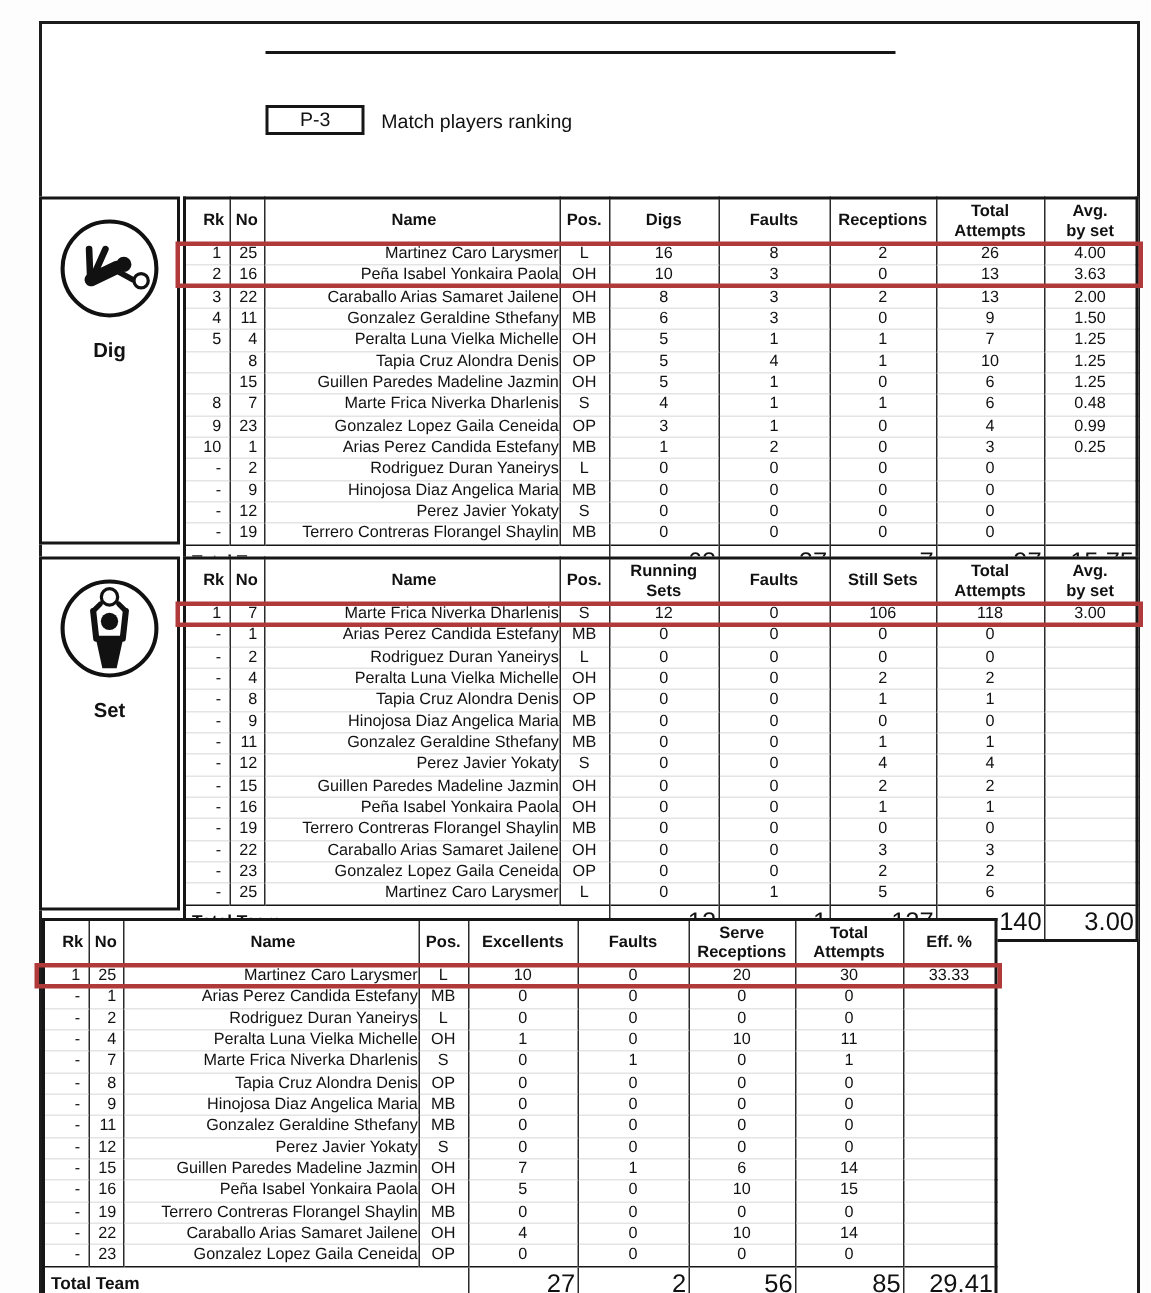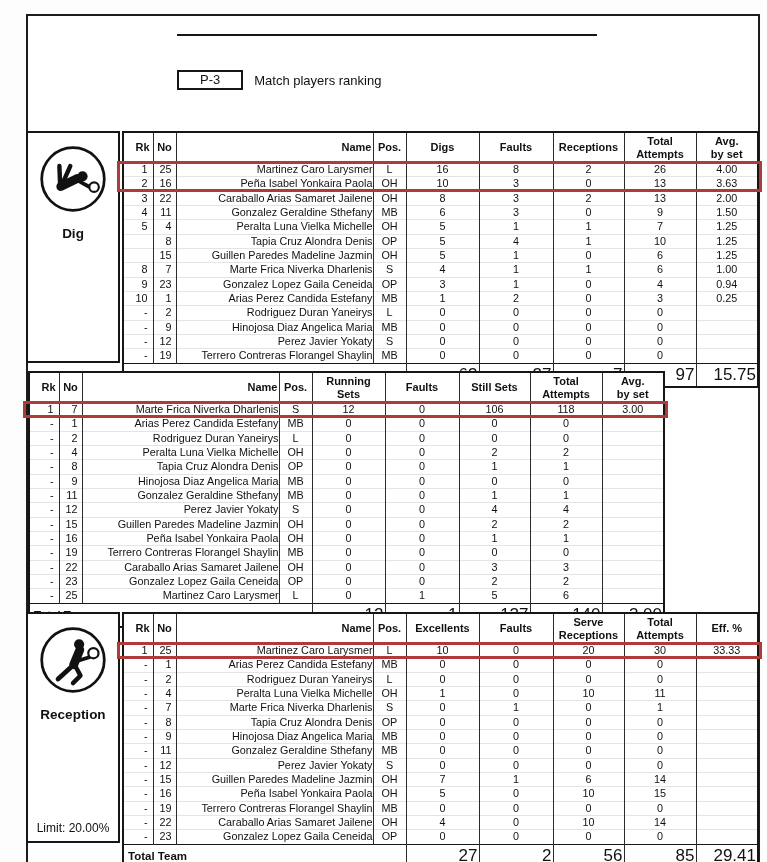--- a/index.html
+++ b/index.html
@@ -35,21 +35,21 @@
     border-collapse:collapse;table-layout:fixed;width:635px;background:#fff;
     border:2px solid #161616;
     padding-left:16px;
   }
   th,td{border-left:1px solid #2a2a2a;border-right:1px solid #2a2a2a;overflow:hidden;white-space:nowrap;}
   thead th{
     font-size:11px;font-weight:bold;height:29px;vertical-align:middle;text-align:center;
     line-height:1.15;border-bottom:1.5px solid #161616;white-space:pre-line;padding:0 1px;
   }
   thead th:nth-child(1){text-align:right;padding-right:3px;}
-  thead th:nth-child(3){text-align:right;padding-left:4px;}
+  thead th:nth-child(3){text-align:center;padding-left:4px;}
   tbody td{font-size:10.8px;height:13.35px;padding:0;line-height:1.05;text-align:center;}
   tbody tr{border-bottom:1px solid #e4e4e4;}
   tbody td:nth-child(1){text-align:right;padding-right:5px;}
   tbody td:nth-child(2){text-align:right;padding-right:4px;}
   tbody td:nth-child(3){text-align:right;padding-left:5px;}
   tfoot td{font-size:17px;height:14px;border-top:1.5px solid #161616;text-align:right;}
   tfoot .total-label{font-size:11.5px;font-weight:bold;text-align:left;padding-left:4px;}
   .hl-box{
     position:absolute;left:-5px;width:645px;border:3px solid var(--hl,#b03a3a);
     box-sizing:border-box;pointer-events:none;
@@ -190,32 +190,32 @@
           </tr>
           <tr>
             <td>8</td>
             <td>7</td>
             <td>Marte Frica Niverka Dharlenis</td>
             <td>S</td>
             <td>4</td>
             <td>1</td>
             <td>1</td>
             <td>6</td>
-            <td>1.00</td>
+            <td>0.48</td>
           </tr>
           <tr>
             <td>9</td>
             <td>23</td>
             <td>Gonzalez Lopez Gaila Ceneida</td>
             <td>OP</td>
             <td>3</td>
             <td>1</td>
             <td>0</td>
             <td>4</td>
-            <td>0.94</td>
+            <td>0.99</td>
           </tr>
           <tr>
             <td>10</td>
             <td>1</td>
             <td>Arias Perez Candida Estefany</td>
             <td>MB</td>
             <td>1</td>
             <td>2</td>
             <td>0</td>
             <td>3</td>
@@ -275,253 +275,254 @@
             <td>97</td>
             <td>15.75</td>
           </tr>
         </tfoot>
     </table>
     <div class="hl-box" style="top: 29.5px; height: 31.2px;"></div>
   </div>
 </div>
 
 <div class="section sec-set">
-  <div class="table-wrap">
-    <table>
-      <colgroup>
-          <col style="width:30px">
-          <col style="width:23px">
-          <col style="width:197px">
-          <col style="width:33px">
-          <col style="width:73px">
-          <col style="width:74px">
-          <col style="width:71px">
-          <col style="width:72px">
-          <col style="width:62px">
-        </colgroup>
-      <thead>
-          <tr>
-            <th>Rk</th>
-            <th>No</th>
-            <th>Name</th>
-            <th>Pos.</th>
-            <th>Running
-Sets</th>
-            <th>Faults</th>
-            <th>Still Sets</th>
-            <th>Total
-Attempts</th>
-            <th>Avg.
-by set</th>
-          </tr>
-        </thead>
-      <tbody>
-          <tr>
-            <td>1</td>
-            <td>7</td>
-            <td>Marte Frica Niverka Dharlenis</td>
-            <td>S</td>
-            <td>12</td>
-            <td>0</td>
-            <td>106</td>
-            <td>118</td>
-            <td>3.00</td>
-          </tr>
-          <tr>
-            <td>-</td>
-            <td>1</td>
-            <td>Arias Perez Candida Estefany</td>
-            <td>MB</td>
-            <td>0</td>
-            <td>0</td>
-            <td>0</td>
-            <td>0</td>
-            <td></td>
-          </tr>
-          <tr>
-            <td>-</td>
-            <td>2</td>
-            <td>Rodriguez Duran Yaneirys</td>
-            <td>L</td>
-            <td>0</td>
-            <td>0</td>
-            <td>0</td>
-            <td>0</td>
-            <td></td>
-          </tr>
-          <tr>
-            <td>-</td>
-            <td>4</td>
-            <td>Peralta Luna Vielka Michelle</td>
-            <td>OH</td>
-            <td>0</td>
-            <td>0</td>
-            <td>2</td>
-            <td>2</td>
-            <td></td>
-          </tr>
-          <tr>
-            <td>-</td>
-            <td>8</td>
-            <td>Tapia Cruz Alondra Denis</td>
-            <td>OP</td>
-            <td>0</td>
-            <td>0</td>
-            <td>1</td>
-            <td>1</td>
-            <td></td>
-          </tr>
-          <tr>
-            <td>-</td>
-            <td>9</td>
-            <td>Hinojosa Diaz Angelica Maria</td>
-            <td>MB</td>
-            <td>0</td>
-            <td>0</td>
-            <td>0</td>
-            <td>0</td>
-            <td></td>
-          </tr>
-          <tr>
-            <td>-</td>
-            <td>11</td>
-            <td>Gonzalez Geraldine Sthefany</td>
-            <td>MB</td>
-            <td>0</td>
-            <td>0</td>
-            <td>1</td>
-            <td>1</td>
-            <td></td>
-          </tr>
-          <tr>
-            <td>-</td>
-            <td>12</td>
-            <td>Perez Javier Yokaty</td>
-            <td>S</td>
-            <td>0</td>
-            <td>0</td>
-            <td>4</td>
-            <td>4</td>
-            <td></td>
-          </tr>
-          <tr>
-            <td>-</td>
-            <td>15</td>
-            <td>Guillen Paredes Madeline Jazmin</td>
-            <td>OH</td>
-            <td>0</td>
-            <td>0</td>
-            <td>2</td>
-            <td>2</td>
-            <td></td>
-          </tr>
-          <tr>
-            <td>-</td>
-            <td>16</td>
-            <td>Peña Isabel Yonkaira Paola</td>
-            <td>OH</td>
-            <td>0</td>
-            <td>0</td>
-            <td>1</td>
-            <td>1</td>
-            <td></td>
-          </tr>
-          <tr>
-            <td>-</td>
-            <td>19</td>
-            <td>Terrero Contreras Florangel Shaylin</td>
-            <td>MB</td>
-            <td>0</td>
-            <td>0</td>
-            <td>0</td>
-            <td>0</td>
-            <td></td>
-          </tr>
-          <tr>
-            <td>-</td>
-            <td>22</td>
-            <td>Caraballo Arias Samaret Jailene</td>
-            <td>OH</td>
-            <td>0</td>
-            <td>0</td>
-            <td>3</td>
-            <td>3</td>
-            <td></td>
-          </tr>
-          <tr>
-            <td>-</td>
-            <td>23</td>
-            <td>Gonzalez Lopez Gaila Ceneida</td>
-            <td>OP</td>
-            <td>0</td>
-            <td>0</td>
-            <td>2</td>
-            <td>2</td>
-            <td></td>
-          </tr>
-          <tr>
-            <td>-</td>
-            <td>25</td>
-            <td>Martinez Caro Larysmer</td>
-            <td>L</td>
-            <td>0</td>
-            <td>1</td>
-            <td>5</td>
-            <td>6</td>
-            <td></td>
-          </tr>
-        </tbody>
-      <tfoot>
-          <tr>
-            <td colspan="4" class="total-label">Total Team</td>
-            <td>12</td>
-            <td>1</td>
-            <td>127</td>
-            <td>140</td>
-            <td>3.00</td>
-          </tr>
-        </tfoot>
-    </table>
-    <div class="hl-box" style="top: 29.5px; height: 17.85px;"></div>
-  </div>
-</div>
-
-<div class="section sec-rec">
   <div class="icon-panel">
     <svg viewBox="0 0 100 100">
       <circle cx="50" cy="50" r="46" fill="#fff" stroke="#111" stroke-width="4"></circle>
-      <line x1="51" y1="57" x2="28" y2="78" stroke="#111" stroke-width="7" stroke-linecap="round"></line>
-      <path d="M53,58 L61,73 L50,84" fill="none" stroke="#111" stroke-width="6.5" stroke-linecap="round" stroke-linejoin="round"></path>
-      <line x1="51" y1="57" x2="60" y2="35" stroke="#111" stroke-width="13" stroke-linecap="round"></line>
-      <line x1="54" y1="52" x2="74" y2="46" stroke="#111" stroke-width="5.5" stroke-linecap="round"></line>
-      <circle cx="59" cy="27" r="7.5" fill="#111"></circle>
-      <circle cx="80" cy="40" r="7.5" fill="#fff" stroke="#111" stroke-width="3.2"></circle>
+      <circle cx="50" cy="19" r="8" fill="#fff" stroke="#111" stroke-width="3.2"></circle>
+      <line x1="37" y1="60" x2="34" y2="33" stroke="#111" stroke-width="6" stroke-linecap="round"></line>
+      <line x1="34" y1="33" x2="41" y2="26" stroke="#111" stroke-width="5" stroke-linecap="round"></line>
+      <line x1="63" y1="60" x2="66" y2="33" stroke="#111" stroke-width="6" stroke-linecap="round"></line>
+      <line x1="66" y1="33" x2="59" y2="26" stroke="#111" stroke-width="5" stroke-linecap="round"></line>
+      <circle cx="50" cy="43" r="8.5" fill="#111"></circle>
+      <path d="M36,57 L64,57 L57,89 L43,89 Z" fill="#111"></path>
     </svg>
-    <div class="skill-label">Reception</div>
-    <div class="panel-footnote">Limit: 20.00%</div>
+    <div class="skill-label">Set</div>
+    <div class="panel-footnote"></div>
   </div>
   <div class="table-wrap">
     <table>
       <colgroup>
           <col style="width:30px">
           <col style="width:23px">
           <col style="width:197px">
           <col style="width:33px">
           <col style="width:73px">
           <col style="width:74px">
           <col style="width:71px">
           <col style="width:72px">
           <col style="width:62px">
         </colgroup>
       <thead>
           <tr>
             <th>Rk</th>
             <th>No</th>
             <th>Name</th>
             <th>Pos.</th>
+            <th>Running
+Sets</th>
+            <th>Faults</th>
+            <th>Still Sets</th>
+            <th>Total
+Attempts</th>
+            <th>Avg.
+by set</th>
+          </tr>
+        </thead>
+      <tbody>
+          <tr>
+            <td>1</td>
+            <td>7</td>
+            <td>Marte Frica Niverka Dharlenis</td>
+            <td>S</td>
+            <td>12</td>
+            <td>0</td>
+            <td>106</td>
+            <td>118</td>
+            <td>3.00</td>
+          </tr>
+          <tr>
+            <td>-</td>
+            <td>1</td>
+            <td>Arias Perez Candida Estefany</td>
+            <td>MB</td>
+            <td>0</td>
+            <td>0</td>
+            <td>0</td>
+            <td>0</td>
+            <td></td>
+          </tr>
+          <tr>
+            <td>-</td>
+            <td>2</td>
+            <td>Rodriguez Duran Yaneirys</td>
+            <td>L</td>
+            <td>0</td>
+            <td>0</td>
+            <td>0</td>
+            <td>0</td>
+            <td></td>
+          </tr>
+          <tr>
+            <td>-</td>
+            <td>4</td>
+            <td>Peralta Luna Vielka Michelle</td>
+            <td>OH</td>
+            <td>0</td>
+            <td>0</td>
+            <td>2</td>
+            <td>2</td>
+            <td></td>
+          </tr>
+          <tr>
+            <td>-</td>
+            <td>8</td>
+            <td>Tapia Cruz Alondra Denis</td>
+            <td>OP</td>
+            <td>0</td>
+            <td>0</td>
+            <td>1</td>
+            <td>1</td>
+            <td></td>
+          </tr>
+          <tr>
+            <td>-</td>
+            <td>9</td>
+            <td>Hinojosa Diaz Angelica Maria</td>
+            <td>MB</td>
+            <td>0</td>
+            <td>0</td>
+            <td>0</td>
+            <td>0</td>
+            <td></td>
+          </tr>
+          <tr>
+            <td>-</td>
+            <td>11</td>
+            <td>Gonzalez Geraldine Sthefany</td>
+            <td>MB</td>
+            <td>0</td>
+            <td>0</td>
+            <td>1</td>
+            <td>1</td>
+            <td></td>
+          </tr>
+          <tr>
+            <td>-</td>
+            <td>12</td>
+            <td>Perez Javier Yokaty</td>
+            <td>S</td>
+            <td>0</td>
+            <td>0</td>
+            <td>4</td>
+            <td>4</td>
+            <td></td>
+          </tr>
+          <tr>
+            <td>-</td>
+            <td>15</td>
+            <td>Guillen Paredes Madeline Jazmin</td>
+            <td>OH</td>
+            <td>0</td>
+            <td>0</td>
+            <td>2</td>
+            <td>2</td>
+            <td></td>
+          </tr>
+          <tr>
+            <td>-</td>
+            <td>16</td>
+            <td>Peña Isabel Yonkaira Paola</td>
+            <td>OH</td>
+            <td>0</td>
+            <td>0</td>
+            <td>1</td>
+            <td>1</td>
+            <td></td>
+          </tr>
+          <tr>
+            <td>-</td>
+            <td>19</td>
+            <td>Terrero Contreras Florangel Shaylin</td>
+            <td>MB</td>
+            <td>0</td>
+            <td>0</td>
+            <td>0</td>
+            <td>0</td>
+            <td></td>
+          </tr>
+          <tr>
+            <td>-</td>
+            <td>22</td>
+            <td>Caraballo Arias Samaret Jailene</td>
+            <td>OH</td>
+            <td>0</td>
+            <td>0</td>
+            <td>3</td>
+            <td>3</td>
+            <td></td>
+          </tr>
+          <tr>
+            <td>-</td>
+            <td>23</td>
+            <td>Gonzalez Lopez Gaila Ceneida</td>
+            <td>OP</td>
+            <td>0</td>
+            <td>0</td>
+            <td>2</td>
+            <td>2</td>
+            <td></td>
+          </tr>
+          <tr>
+            <td>-</td>
+            <td>25</td>
+            <td>Martinez Caro Larysmer</td>
+            <td>L</td>
+            <td>0</td>
+            <td>1</td>
+            <td>5</td>
+            <td>6</td>
+            <td></td>
+          </tr>
+        </tbody>
+      <tfoot>
+          <tr>
+            <td colspan="4" class="total-label">Total Team</td>
+            <td>12</td>
+            <td>1</td>
+            <td>127</td>
+            <td>140</td>
+            <td>3.00</td>
+          </tr>
+        </tfoot>
+    </table>
+    <div class="hl-box" style="top: 29.5px; height: 17.85px;"></div>
+  </div>
+</div>
+
+<div class="section sec-rec">
+  <div class="table-wrap">
+    <table>
+      <colgroup>
+          <col style="width:30px">
+          <col style="width:23px">
+          <col style="width:197px">
+          <col style="width:33px">
+          <col style="width:73px">
+          <col style="width:74px">
+          <col style="width:71px">
+          <col style="width:72px">
+          <col style="width:62px">
+        </colgroup>
+      <thead>
+          <tr>
+            <th>Rk</th>
+            <th>No</th>
+            <th>Name</th>
+            <th>Pos.</th>
             <th>Excellents</th>
             <th>Faults</th>
             <th>Serve
 Receptions</th>
             <th>Total
 Attempts</th>
             <th>Eff. %</th>
           </tr>
         </thead>
       <tbody>

